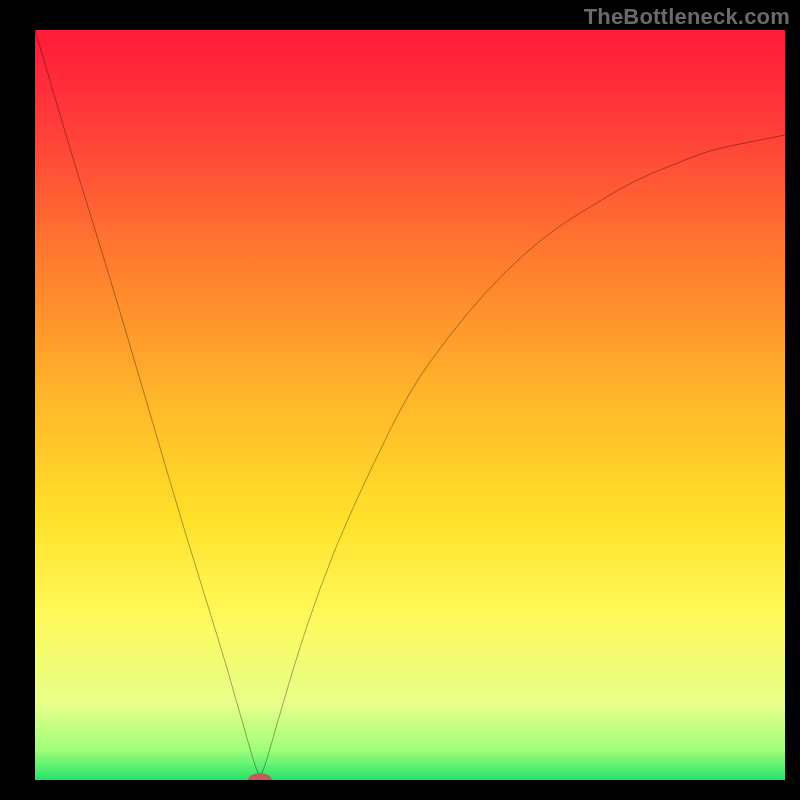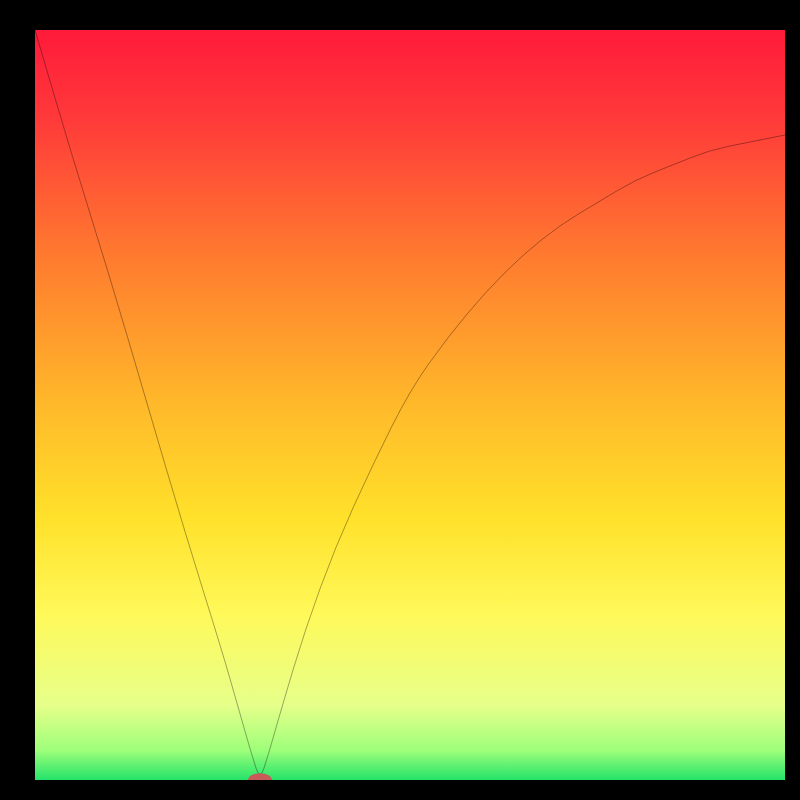--- a/index.html
+++ b/index.html
@@ -33,20 +33,21 @@
     top: 30px;
     width: 750px;
     height: 750px;
     display: block;
   }
 </style>
 </head>
 <body>
 
 <div class="frame">
+  <div class="watermark">TheBottleneck.com</div>
 
   <svg class="plot" viewBox="0 0 100 100" preserveAspectRatio="none">
     <defs>
       <linearGradient id="bg-grad" x1="0" y1="0" x2="0" y2="1">
           <stop offset="0%" stop-color="#ff1a3a"></stop>
           <stop offset="12%" stop-color="#ff3a3a"></stop>
           <stop offset="30%" stop-color="#ff7a2f"></stop>
           <stop offset="50%" stop-color="#ffb92a"></stop>
           <stop offset="65%" stop-color="#ffe12a"></stop>
           <stop offset="78%" stop-color="#fff95a"></stop>

